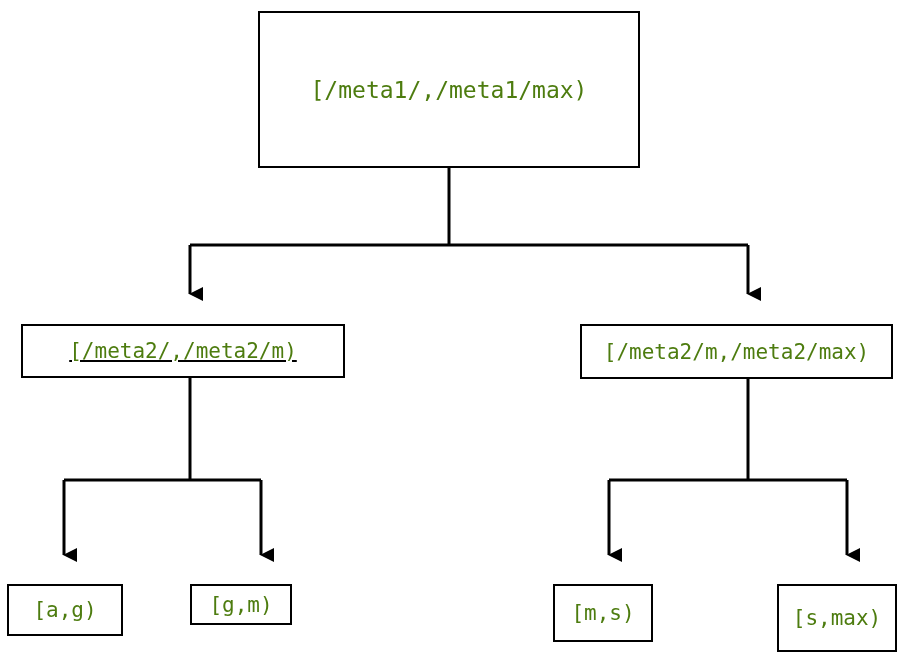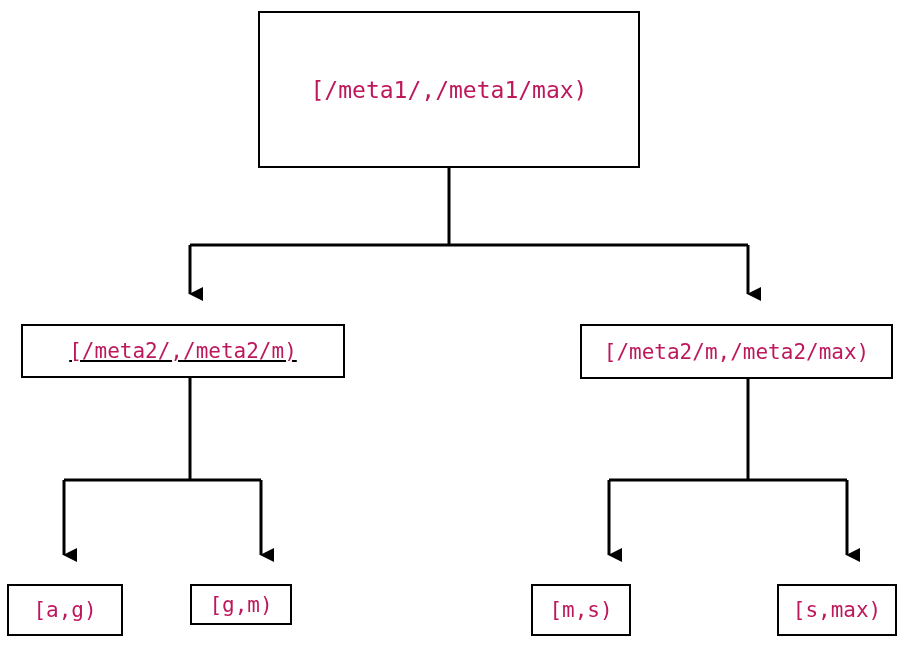--- a/index.html
+++ b/index.html
@@ -27,21 +27,21 @@
     position: absolute;
     box-sizing: border-box;
     border: 2px solid #000000;
     background: #ffffff;
     display: flex;
     align-items: center;
     justify-content: center;
     text-align: center;
   }
   .node-label {
-    color: #be185d;
+    color: #4d7c0f;
     white-space: pre;
     letter-spacing: 0px;
   }
   
   #node-root {
     left: 258px;
     top: 11px;
     width: 382px;
     height: 157px;
   }
@@ -69,30 +69,30 @@
     width: 116px;
     height: 52px;
   }
   #node-leaf-gm {
     left: 190px;
     top: 584px;
     width: 102px;
     height: 41px;
   }
   #node-leaf-ms {
-    left: 531px;
+    left: 553px;
     top: 584px;
     width: 100px;
-    height: 52px;
+    height: 58px;
   }
   #node-leaf-smax {
     left: 777px;
     top: 584px;
     width: 120px;
-    height: 52px;
+    height: 68px;
   }
   #node-leaf-ag .node-label,
   #node-leaf-gm .node-label,
   #node-leaf-ms .node-label,
   #node-leaf-smax .node-label { font-size: 21px; }
 </style>
 </head>
 <body>
 
 <div id="diagram-root">

